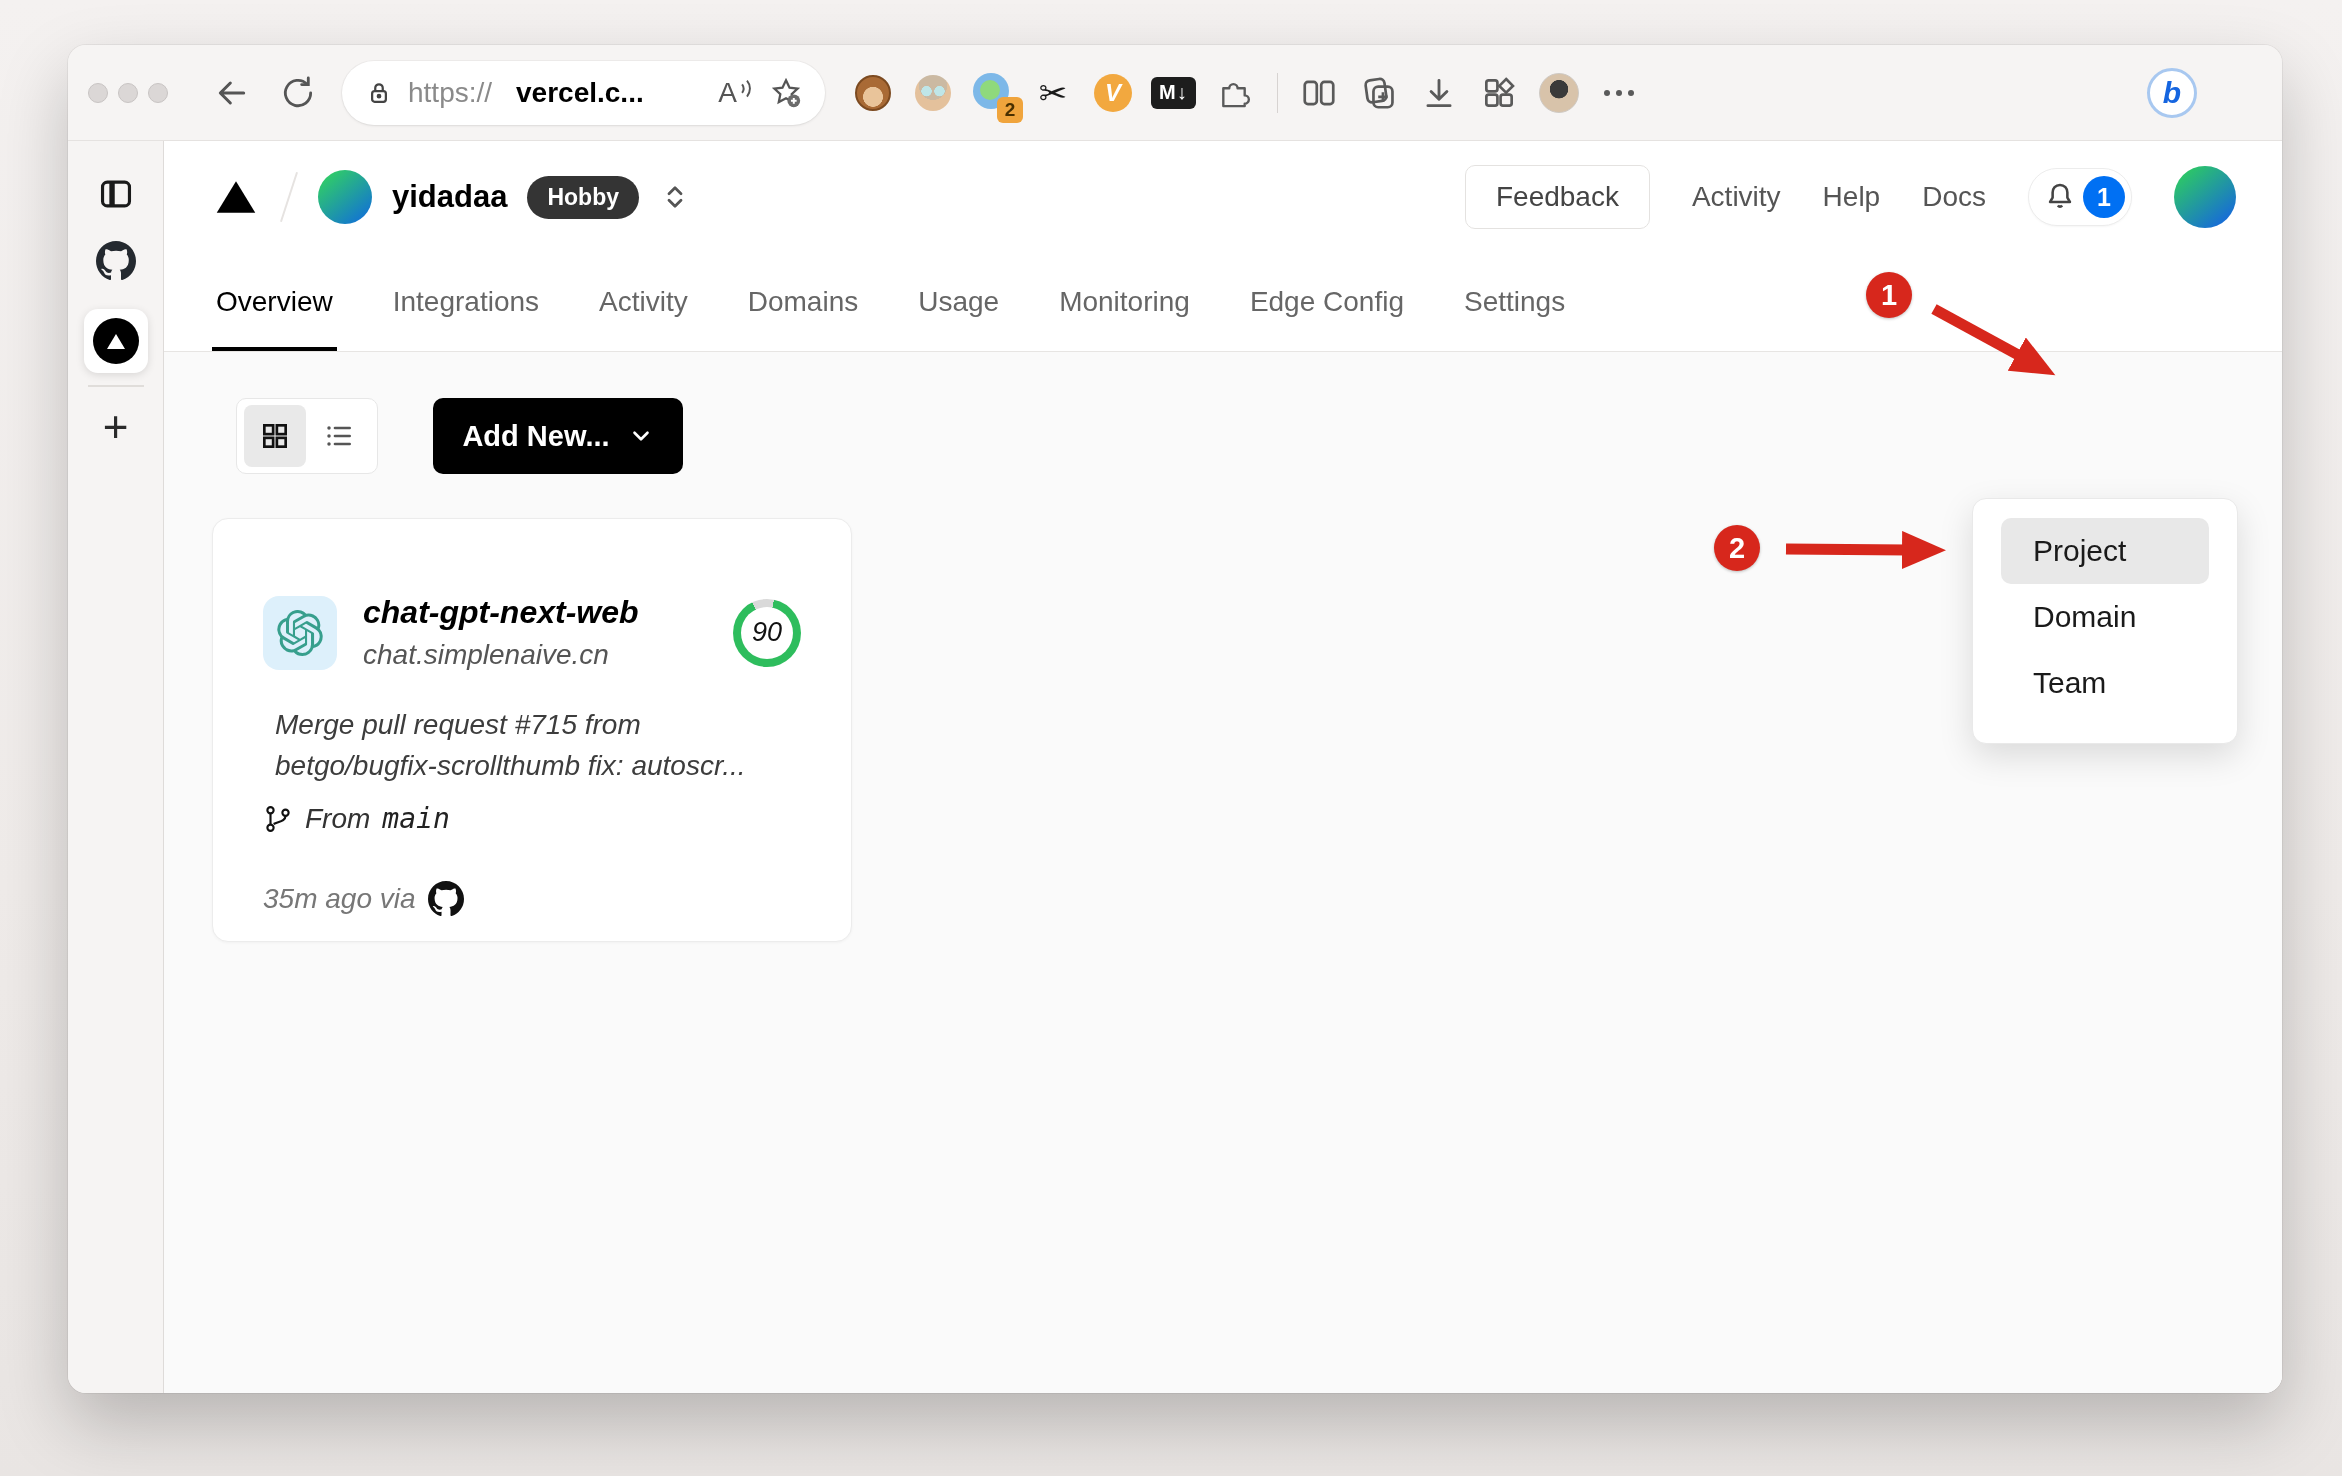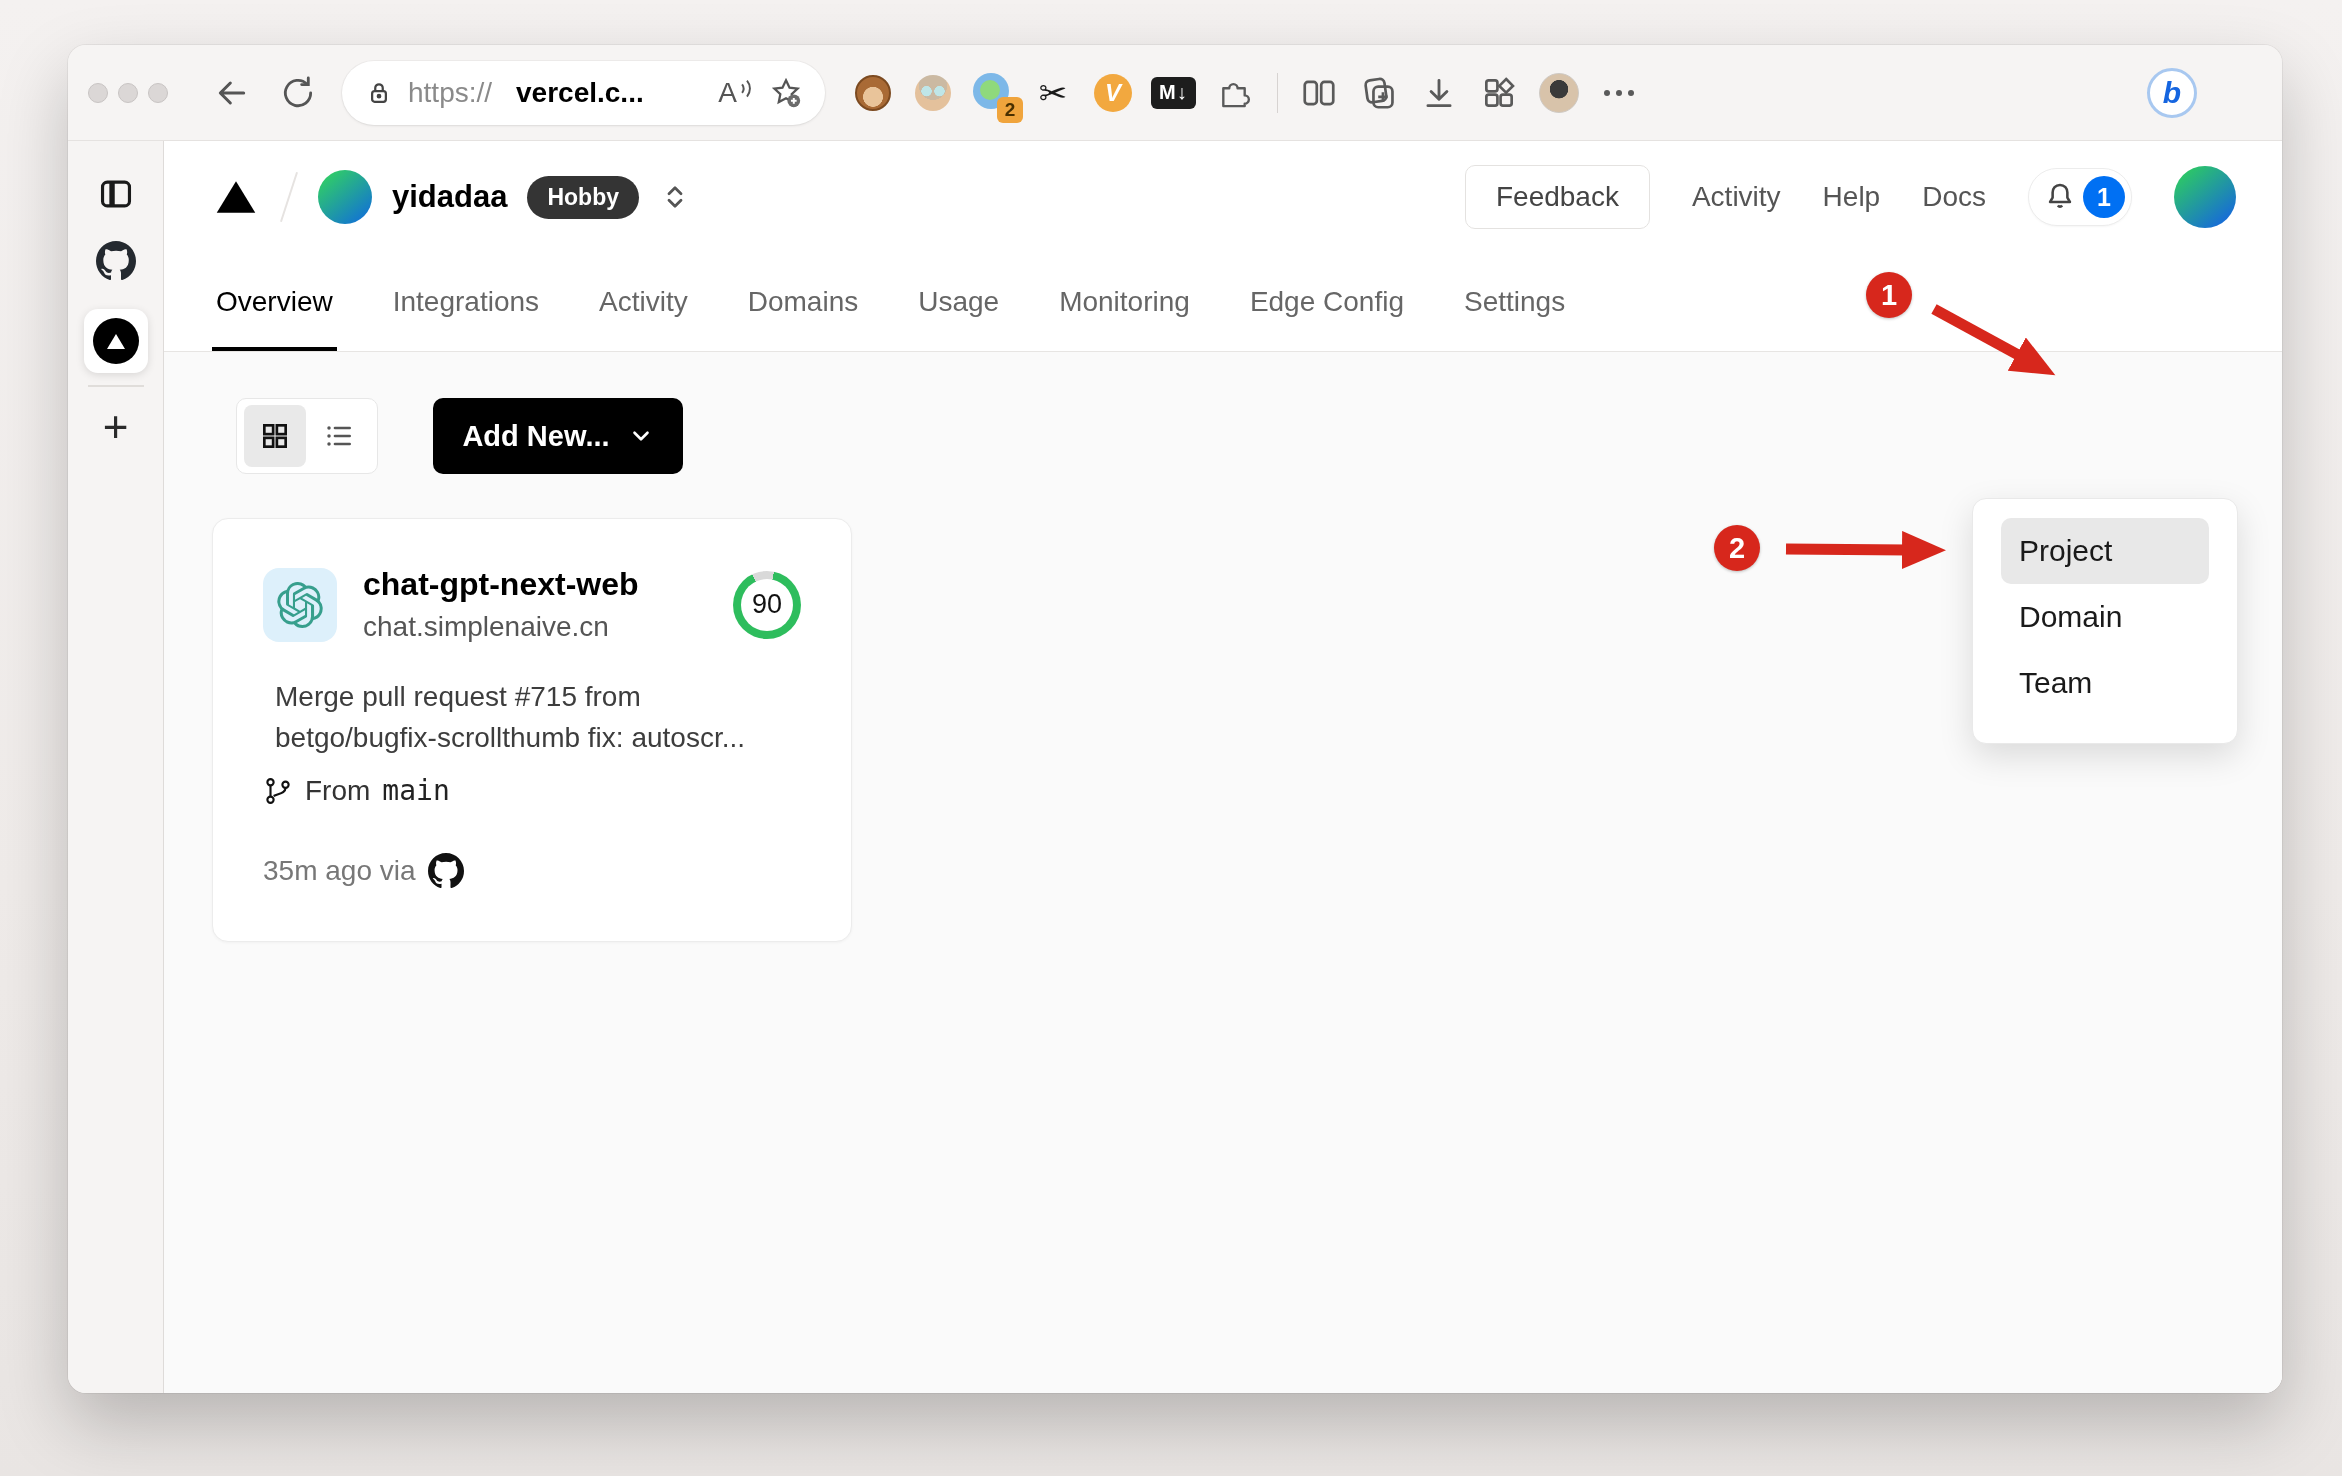--- a/index.html
+++ b/index.html
@@ -108,40 +108,40 @@
   .searchbox input::placeholder { color:#9a9a9a; }
   .view-switch { width:142px; height:76px; margin-left:24px; background:#fff; border:1px solid #e7e7e7; border-radius:10px;
     display:flex; align-items:center; justify-content:space-between; padding:7px; }
   .vs-btn { width:62px; height:62px; border-radius:8px; display:grid; place-items:center; }
   .vs-btn.active { background:#e9e9e9; }
   .addnew-btn { width:250px; height:76px; margin-left:55px; background:#000; color:#fff; border-radius:10px;
     display:flex; align-items:center; justify-content:center; gap:18px; font-size:29px; font-weight:600; }
 
   
   .card { margin-top:44px; width:640px; height:424px; background:#fff; border:1px solid #ececec; border-radius:16px;
-    box-shadow:0 1px 3px rgba(0,0,0,.04); padding:47px 50px; }
+    box-shadow:0 1px 3px rgba(0,0,0,.04); padding:75px 50px;font-style:italic; }
   .card-top { display:flex; align-items:center; }
   .proj-icon { width:74px; height:74px; border-radius:16px; background:#ddf0fb; display:grid; place-items:center; }
   .proj-meta { margin-left:26px; }
   .proj-name { font-size:32px; font-weight:700; color:#000; }
   .proj-domain { font-size:28px; color:#555; margin-top:8px; }
   .ring { margin-left:auto; width:68px; height:68px; border-radius:50%;
     background:conic-gradient(from -26deg, #d9d9d9 0 38deg, #2ebd5d 38deg 360deg);
     display:grid; place-items:center; }
   .ring-inner { width:52px; height:52px; border-radius:50%; background:#fff; display:grid; place-items:center;
     font-size:27px; color:#111; }
   .commit { margin-top:34px; font-size:28px; color:#3d3d3d; line-height:1.45; max-width:552px;margin-left:12px; }
   .branch-row { margin-top:16px; display:flex; align-items:center; gap:12px; font-size:28px; color:#333; }
   .mono { font-family:"DejaVu Sans Mono","Liberation Mono",monospace; color:#222; }
   .card-foot { margin-top:46px; display:flex; align-items:center; gap:12px; font-size:28px; color:#777; }
 
   
   .dropdown { position:absolute; left:1972px; top:498px; width:266px; height:246px; background:#fff;
     border:1px solid #e9e9e9; border-radius:14px; box-shadow:0 12px 34px rgba(0,0,0,.13); padding:19px 28px; }
-  .dd-item { height:66px; display:flex; align-items:center; padding:0 18px; font-size:30px; color:#1a1a1a; border-radius:10px; }
+  .dd-item { height:66px; display:flex; align-items:center; padding:0 32px; font-size:30px; color:#1a1a1a; border-radius:10px; }
   .dd-item.selected { background:#e8e8e8; }
 
   
   .anno-badge { position:absolute; width:46px; height:46px; border-radius:50%; background:#d7271c; color:#fff;
     font-size:29px; font-weight:700; display:grid; place-items:center; box-shadow:0 1px 3px rgba(0,0,0,.25); }
   #badge1 { left:1866px; top:272px; }
   #badge2 { left:1714px; top:525px; }
   .arrows { position:absolute; inset:0; pointer-events:none; }
 
   svg.ic { display:block; }

